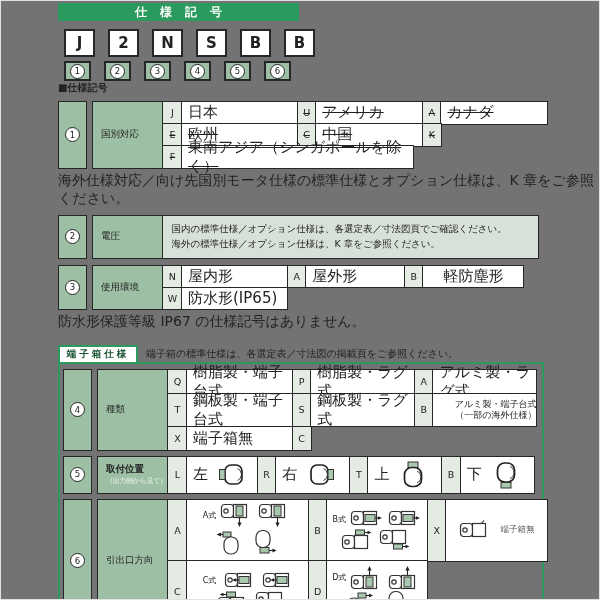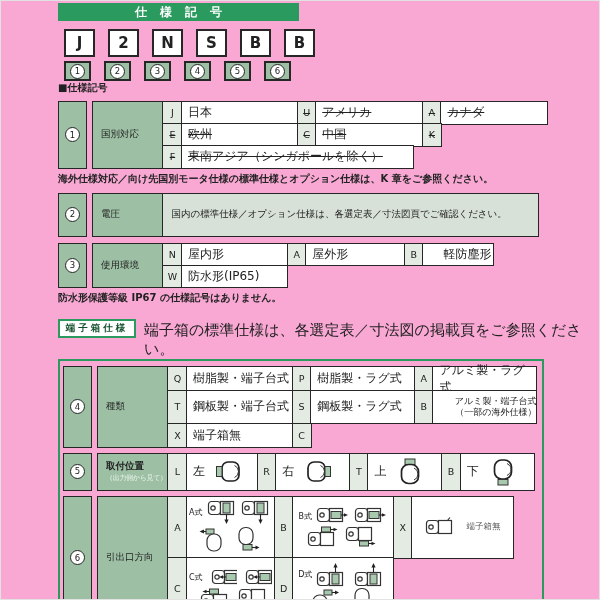--- a/index.html
+++ b/index.html
@@ -1,17 +1,17 @@
 <!DOCTYPE html>
 <html><head>
 <meta charset="utf-8">
 <style>
   html,body{margin:0;padding:0;background:#fff;}
   body{font-family:"DejaVu Sans",sans-serif;color:#222;}
-  .page{position:relative;width:598px;height:598px;border:1px solid #e2e2e2;background:#f9a8d4;overflow:hidden;}
+  .page{position:relative;width:598px;height:598px;border:1px solid #e2e2e2;background:#737373;overflow:hidden;}
 
   
   .banner{margin:2px 0 0 57px;width:241px;height:18px;background:#2a9a5e;color:#fff;
           display:flex;align-items:center;justify-content:center;font-size:12px;font-weight:bold;
           letter-spacing:13px;text-indent:13px;}
   .coderow{margin:8px 0 0 63px;display:flex;gap:13px;}
   .codebox{width:27px;height:24px;border:2px solid #262626;display:flex;align-items:center;justify-content:center;
            font-weight:bold;font-size:15px;background:#fff;}
   .numrow{margin:4px 0 0 63px;display:flex;gap:13px;}
   .numbox2{width:27px;height:20px;background:#9dc0a5;border:2px solid #262626;box-sizing:border-box;
@@ -27,50 +27,50 @@
           display:flex;align-items:center;justify-content:center;margin-right:5px;}
   .rowbody{display:flex;align-items:stretch;}
   .labelcell{width:72px;flex:none;background:#9dc0a5;border:1.6px solid #262626;box-sizing:border-box;
              display:flex;flex-direction:column;justify-content:center;padding-left:8px;font-size:9.5px;}
   .cellsarea{display:flex;flex-direction:column;margin-left:-1.6px;}
   .sr{display:flex;align-items:stretch;}
   .sr + .sr{margin-top:-1.4px;}
   .cell{border:1.4px solid #262626;box-sizing:border-box;display:flex;align-items:center;background:#fff;}
   .cell + .cell{margin-left:-1.4px;}
   .lc{width:20px;flex:none;justify-content:center;background:#e3ebe2;font-size:9.5px;}
-  .tc{padding-left:6px;font-size:12px;}
+  .tc{padding-left:6px;font-size:15px;}
   .h23{height:23.5px;}
   .st{text-decoration:line-through;}
   .w117{width:117px;} .w100{width:108px;} .w232{width:233px;}
-  .w107{width:107px;} .w120{width:100px;} .w90{width:72px;padding-left:20px;}
+  .w107{width:107px;} .w120{width:100px;} .w90{width:102px;padding-left:20px;}
   .w105{width:105px;}
-  .note{margin:3px 0 7px 57px;font-size:10px;font-weight:bold;}
+  .note{margin:3px 0 7px 57px;font-size:14px;}
 
   
   .vcell{border:1.6px solid #262626;box-sizing:border-box;background:#d8e1d7;width:377px;height:44px;
          display:flex;flex-direction:column;justify-content:center;padding-left:8px;font-size:9.5px;line-height:1.55;}
 
   
   .thead{margin:14px 0 0 57px;display:flex;align-items:flex-start;position:relative;z-index:2;}
   .tlabelbox{width:80px;height:19px;border:2px solid #2a9a5e;background:#fff;box-sizing:border-box;
              display:flex;align-items:center;justify-content:center;font-size:9.5px;letter-spacing:3px;
              color:#14502e;font-weight:bold;margin-bottom:-2px;}
-  .tinfo{font-size:15px;margin:2px 0 0 8px;}
+  .tinfo{font-size:10px;margin:2px 0 0 8px;}
   .tframe{margin-left:57px;width:486px;border:2px solid #2a9a5e;box-sizing:border-box;padding:5px 0 5px 1px;}
   .tframe .rowline{margin-left:2px;margin-bottom:5px;}
   .tframe .rowline:last-child{margin-bottom:0;}
 
   .twolines{line-height:1.2;font-size:9px;padding:2px 0 2px 6px;display:block;}
   .sublab{font-size:7px;color:#eef4ee;letter-spacing:-0.3px;}
   .lab5{font-weight:bold;}
 
   .h25{height:25px;} .h34{height:34px;} .h38{height:38px;} .h63{height:63px;}
   .icw{display:flex;align-items:center;gap:9px;}
   .w72{width:72px;} .w75{width:75px;}
-  .w111{width:89px;} .w102{width:102px;} .w103{width:103px;}
+  .w111{width:123px;} .w102{width:102px;} .w103{width:103px;}
   .spacer{width:124px;}
 
   
   .dcell{flex-direction:column;justify-content:center;padding:1px 2px;}
   .drow{display:flex;align-items:center;justify-content:center;gap:4px;width:100%;}
   .tname{font-size:8px;flex:none;}
   .xtext{font-size:8.5px;margin-left:7px;color:#555;}
   svg .ln{fill:#fff;stroke:#333;stroke-width:1.2;}
   svg .ln2{fill:#fff;stroke:#222;stroke-width:1.7;}
   svg .gb{fill:#a9c9ae;stroke:#333;stroke-width:1;}
@@ -152,20 +152,21 @@
 
   <div class="rowline">
     <div class="numbox">
         <span class="ncirc">2</span>
       </div>
     <div class="rowbody">
       <div class="labelcell">電圧</div>
       <div class="cellsarea">
         <div class="vcell">
           <div>国内の標準仕様／オプション仕様は、各選定表／寸法図頁でご確認ください。</div>
+          <div>海外の標準仕様／オプション仕様は、K 章をご参照ください。</div>
         </div>
       </div>
     </div>
   </div>
 
   <div class="rowline" style="margin-top:6px;">
     <div class="numbox">
         <span class="ncirc">3</span>
       </div>
     <div class="rowbody">

